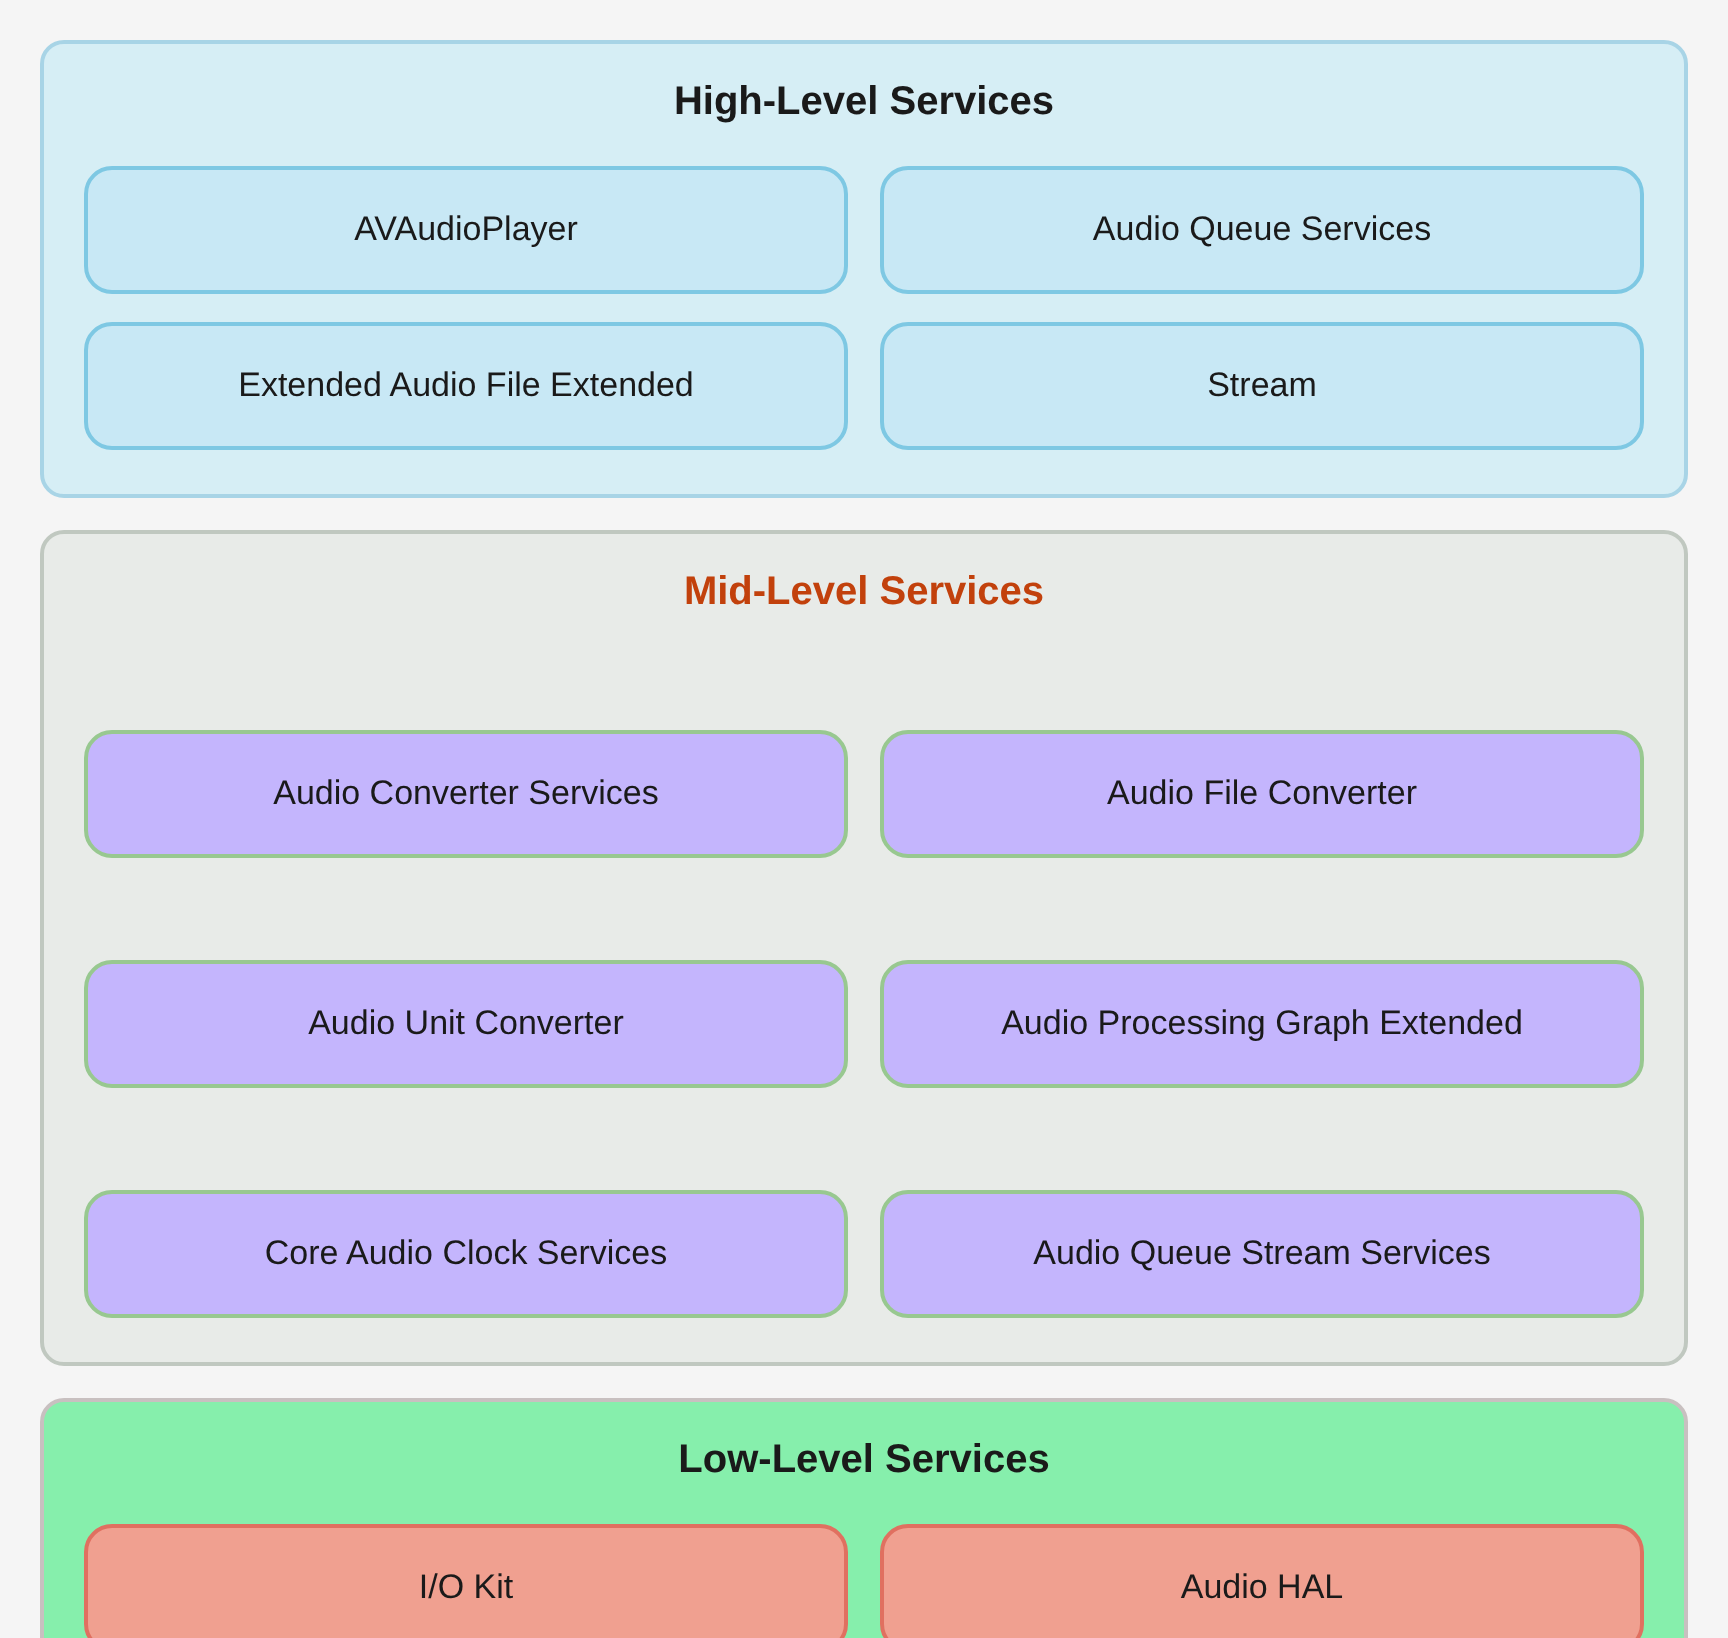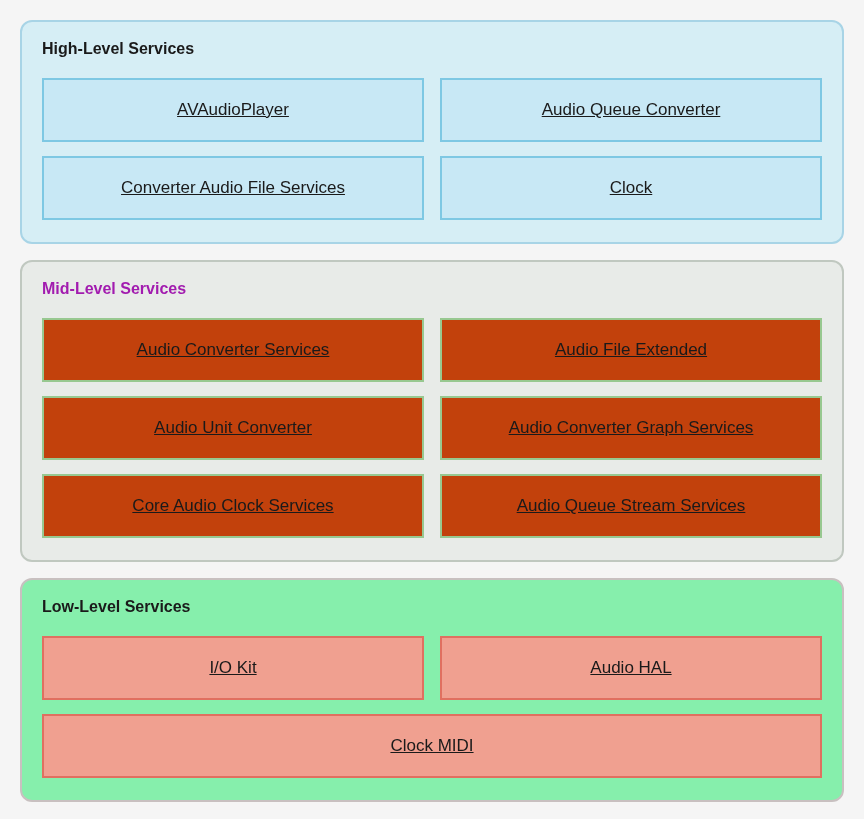--- a/index.html
+++ b/index.html
@@ -29,41 +29,41 @@
 
     .section {
       border-radius: 12px;
       padding: 18px 20px 22px 20px;
       display: flex;
       flex-direction: column;
       gap: 14px;
     }
 
     .section-title {
-      font-size: 16px;
+      text-align: center;
+      font-size: 20px;
       font-weight: bold;
       margin-bottom: 6px;
     }
 
     .section-row {
       display: flex;
       gap: 16px;
     }
 
     .service-box {
       flex: 1;
-      border-radius: 0;
+      border-radius: 14px;
       padding: 20px 16px;
       text-align: center;
       font-size: 17px;
       display: flex;
       align-items: center;
       justify-content: center;
       min-height: 64px;
-      text-decoration: underline;
     }
 
     
     .section-high {
       background: #d6eef5;
       border: 2px solid #a8d4e6;
     }
 
     .section-high .section-title {
       color: #1a1a1a;
@@ -75,27 +75,28 @@
       color: #1a1a1a;
     }
 
     
     .section-mid {
       background: #e8ebe8;
       border: 2px solid #c0c8c0;
     }
 
     .section-mid .section-title {
-      color: #a21caf;
+      color: #c2410c;
     }
 
     .section-mid .service-box {
-      background: #c2410c;
+      background: #c4b5fd;
       border: 2px solid #98c890;
       color: #1a1a1a;
+      margin-top: 37px;
     }
 
     
     .section-low {
       background: #86efac;
       border: 2px solid #c8c0c0;
     }
 
     .section-low .section-title {
       color: #1a1a1a;
@@ -109,37 +110,37 @@
   </style>
 </head>
 <body>
 
 <div class="diagram-container">
 
   <div class="section section-high">
     <div class="section-title">High-Level Services</div>
     <div class="section-row">
       <div class="service-box">AVAudioPlayer</div>
-      <div class="service-box">Audio Queue Converter</div>
+      <div class="service-box">Audio Queue Services</div>
     </div>
     <div class="section-row">
-      <div class="service-box">Converter Audio File Services</div>
-      <div class="service-box">Clock</div>
+      <div class="service-box">Extended Audio File Extended</div>
+      <div class="service-box">Stream</div>
     </div>
   </div>
 
   <div class="section section-mid">
     <div class="section-title">Mid-Level Services</div>
     <div class="section-row">
       <div class="service-box">Audio Converter Services</div>
-      <div class="service-box">Audio File Extended</div>
+      <div class="service-box">Audio File Converter</div>
     </div>
     <div class="section-row">
       <div class="service-box">Audio Unit Converter</div>
-      <div class="service-box">Audio Converter Graph Services</div>
+      <div class="service-box">Audio Processing Graph Extended</div>
     </div>
     <div class="section-row">
       <div class="service-box">Core Audio Clock Services</div>
       <div class="service-box">Audio Queue Stream Services</div>
     </div>
   </div>
 
   <div class="section section-low">
     <div class="section-title">Low-Level Services</div>
     <div class="section-row">

